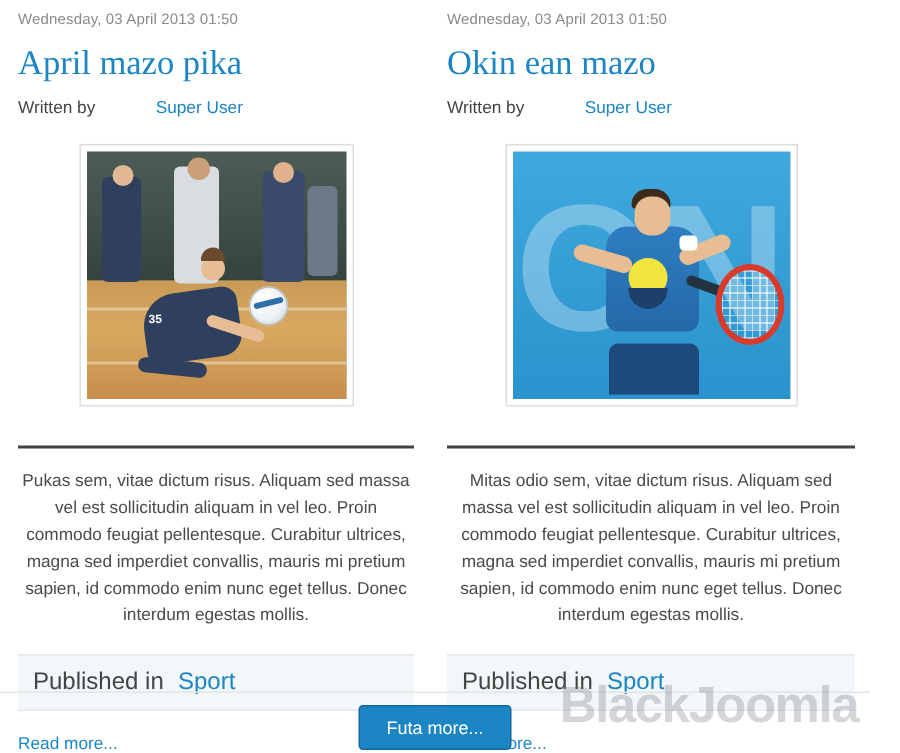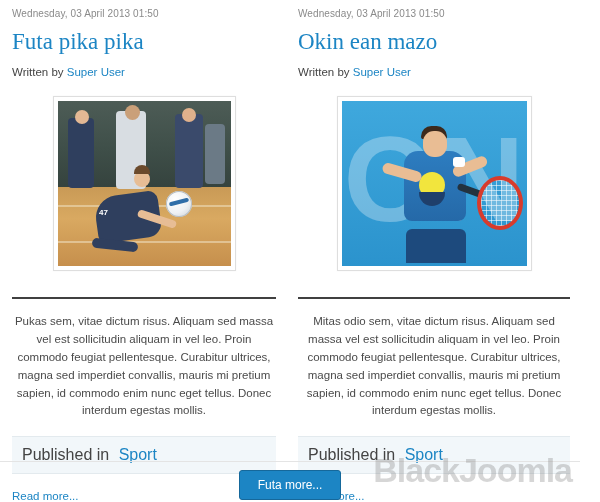--- a/index.html
+++ b/index.html
@@ -53,20 +53,21 @@
   }
 
   .byline {
     font-size: 11.5px;
     color: #444444;
     margin: 0 0 18px 0;
   }
   .byline a {
     color: #1c85c4;
     text-decoration: none;
+    margin-left: 37px;
   }
 
   .figure {
     background: #ffffff;
     border: 1px solid #dedede;
     padding: 4px;
     width: 183px;
     margin: 0 auto 26px auto;
     box-shadow: 0 0 2px rgba(0,0,0,0.04);
   }
@@ -262,21 +263,21 @@
 <body>
 
 <div class="page">
 
   <div class="columns">
 
     <div class="column left">
 
       <div class="article-date">Wednesday, 03 April 2013 01:50</div>
 
-      <h2 class="article-title">Futa pika pika</h2>
+      <h2 class="article-title">April mazo pika</h2>
 
       <div class="byline">
         <span>Written by</span>
         <a href="#">Super User</a>
       </div>
 
       <div class="figure">
         <div class="imgbox">
           <div class="vb">
             <div class="wall"></div>
@@ -288,21 +289,21 @@
             <div class="person p2"></div>
               <div class="p2head"></div>
             <div class="person p3"></div>
               <div class="p3head"></div>
             <div class="person p4"></div>
             <div class="digger"></div>
             <div class="leg"></div>
             <div class="digger-head"></div>
             <div class="digger-hair"></div>
             <div class="arm"></div>
-            <div class="num">47</div>
+            <div class="num">35</div>
             <div class="ball"></div>
           </div>
         </div>
       </div>
 
       <div class="excerpt">
         <p>Pukas sem, vitae dictum risus. Aliquam sed massa vel est sollicitudin aliquam in vel leo. Proin commodo feugiat pellentesque. Curabitur ultrices, magna sed imperdiet convallis, mauris mi pretium sapien, id commodo enim nunc eget tellus. Donec interdum egestas mollis.</p>
       </div>
 
       <div class="published">

